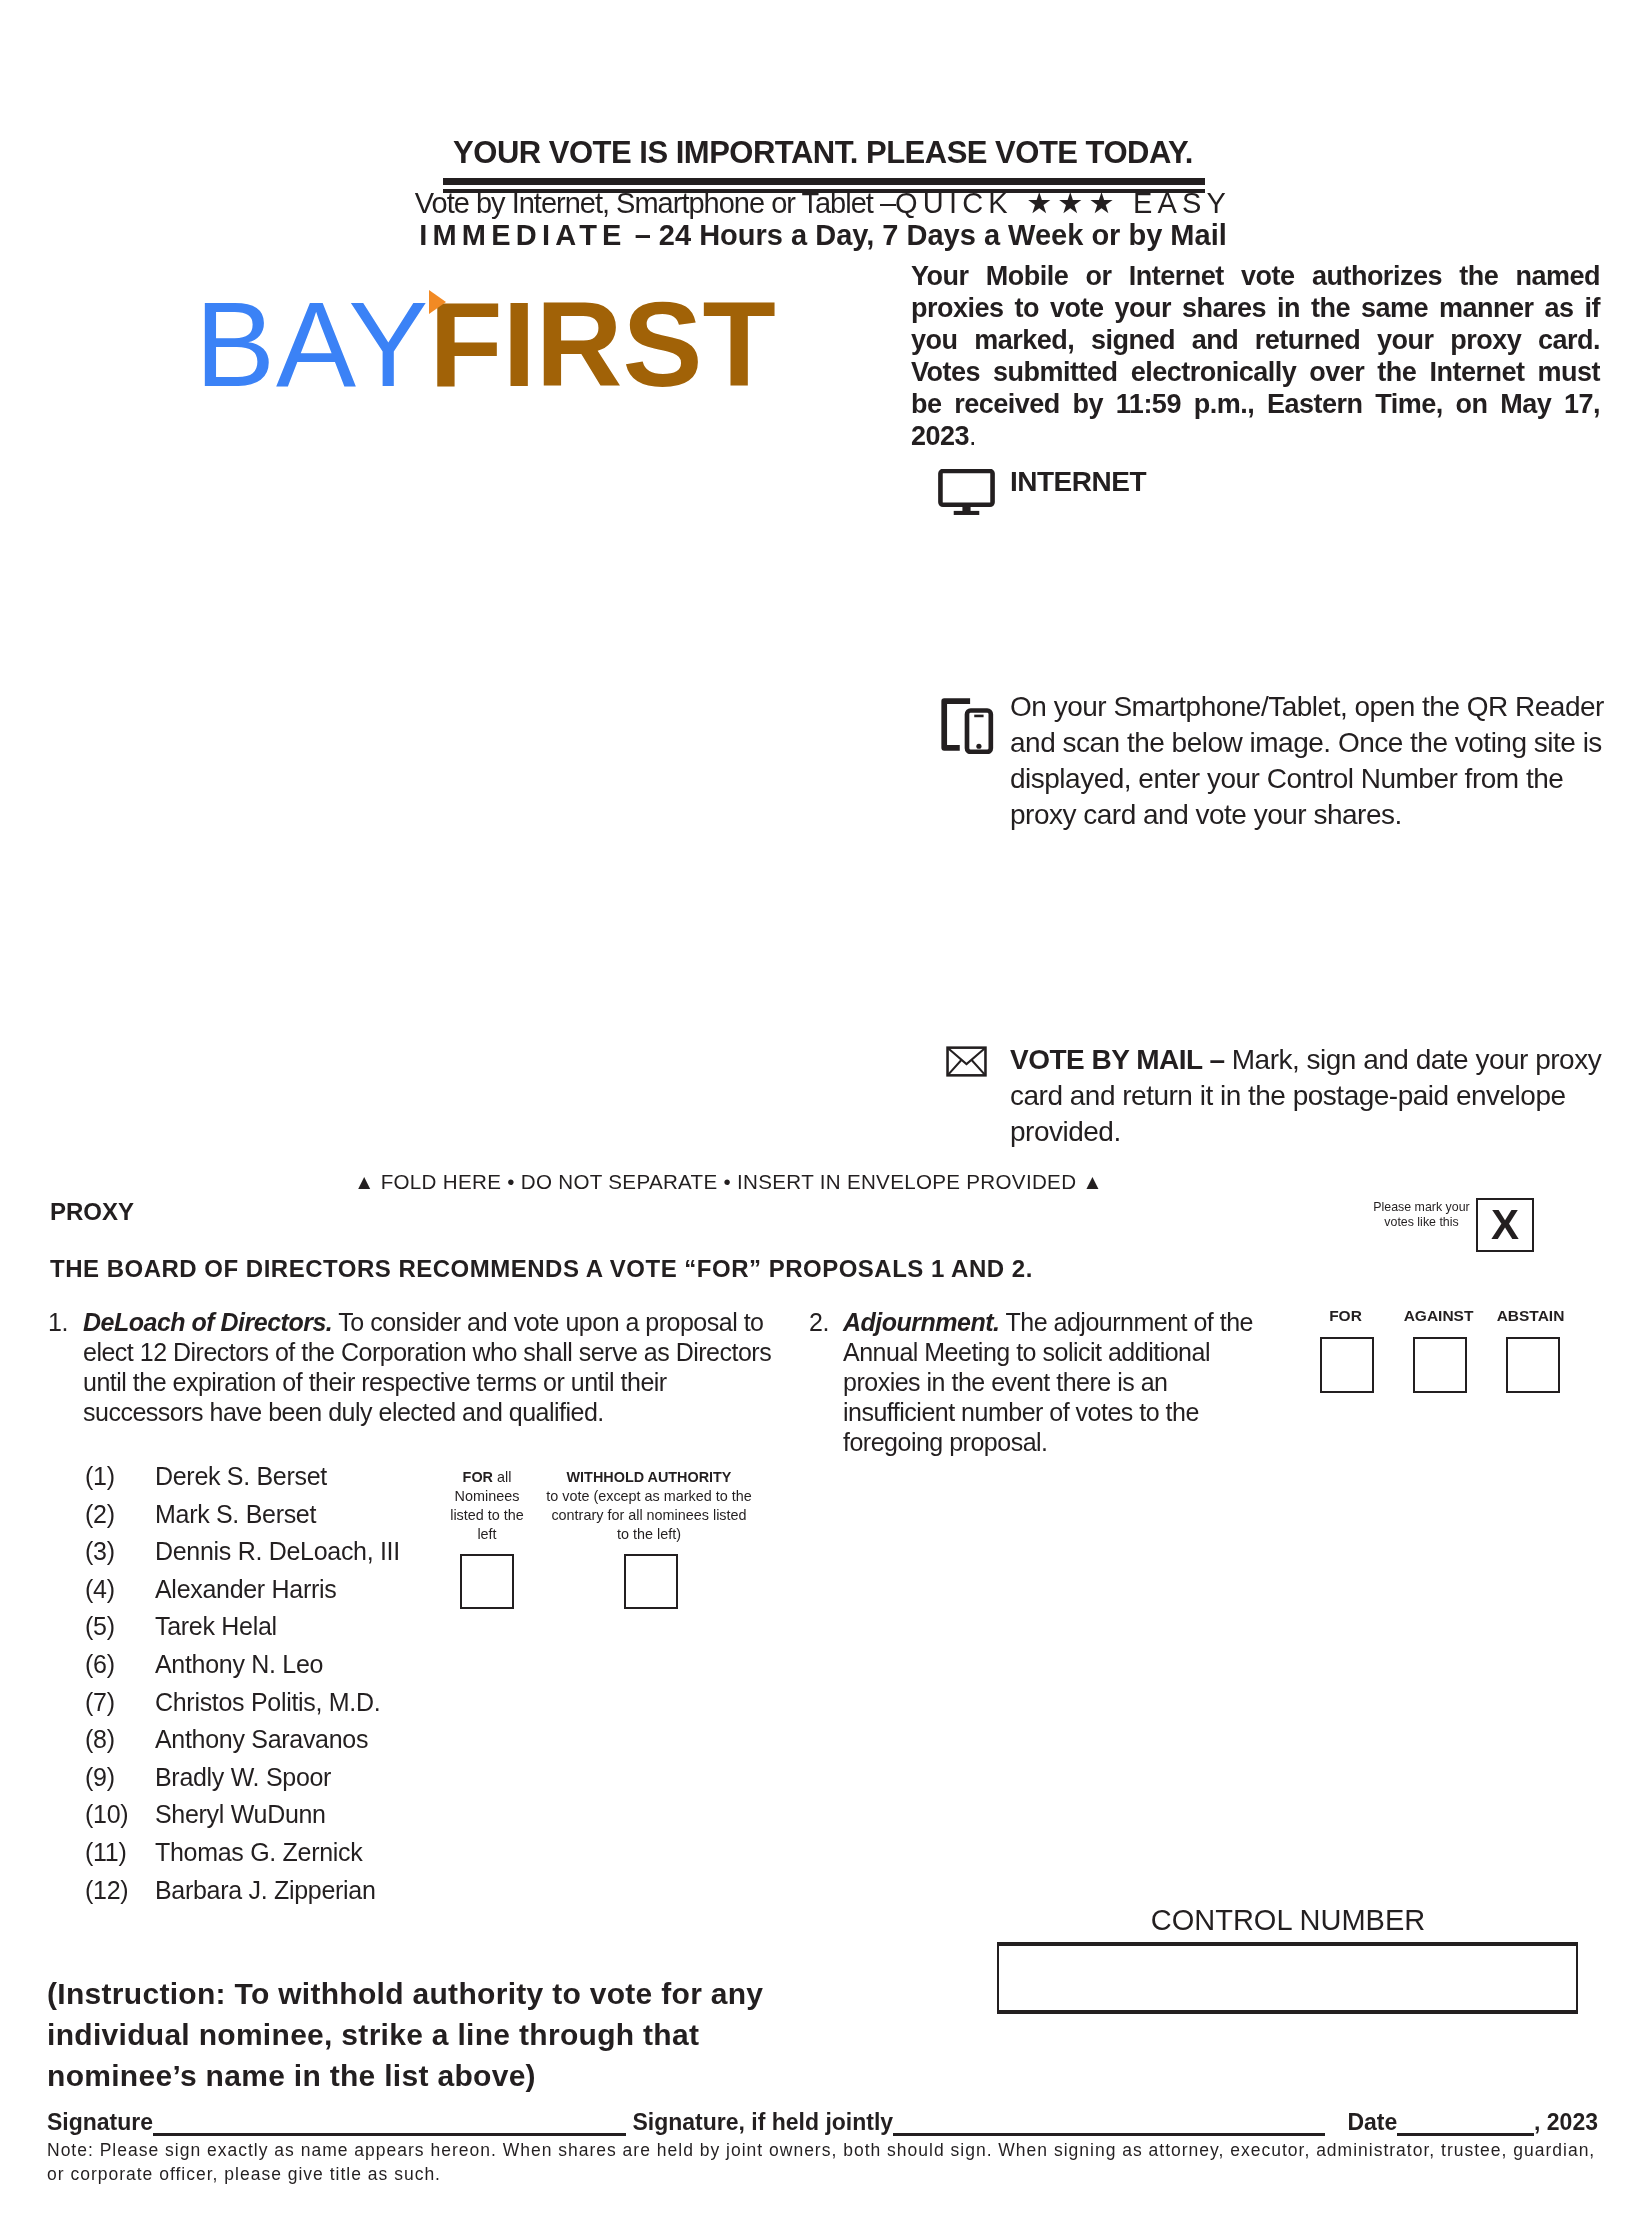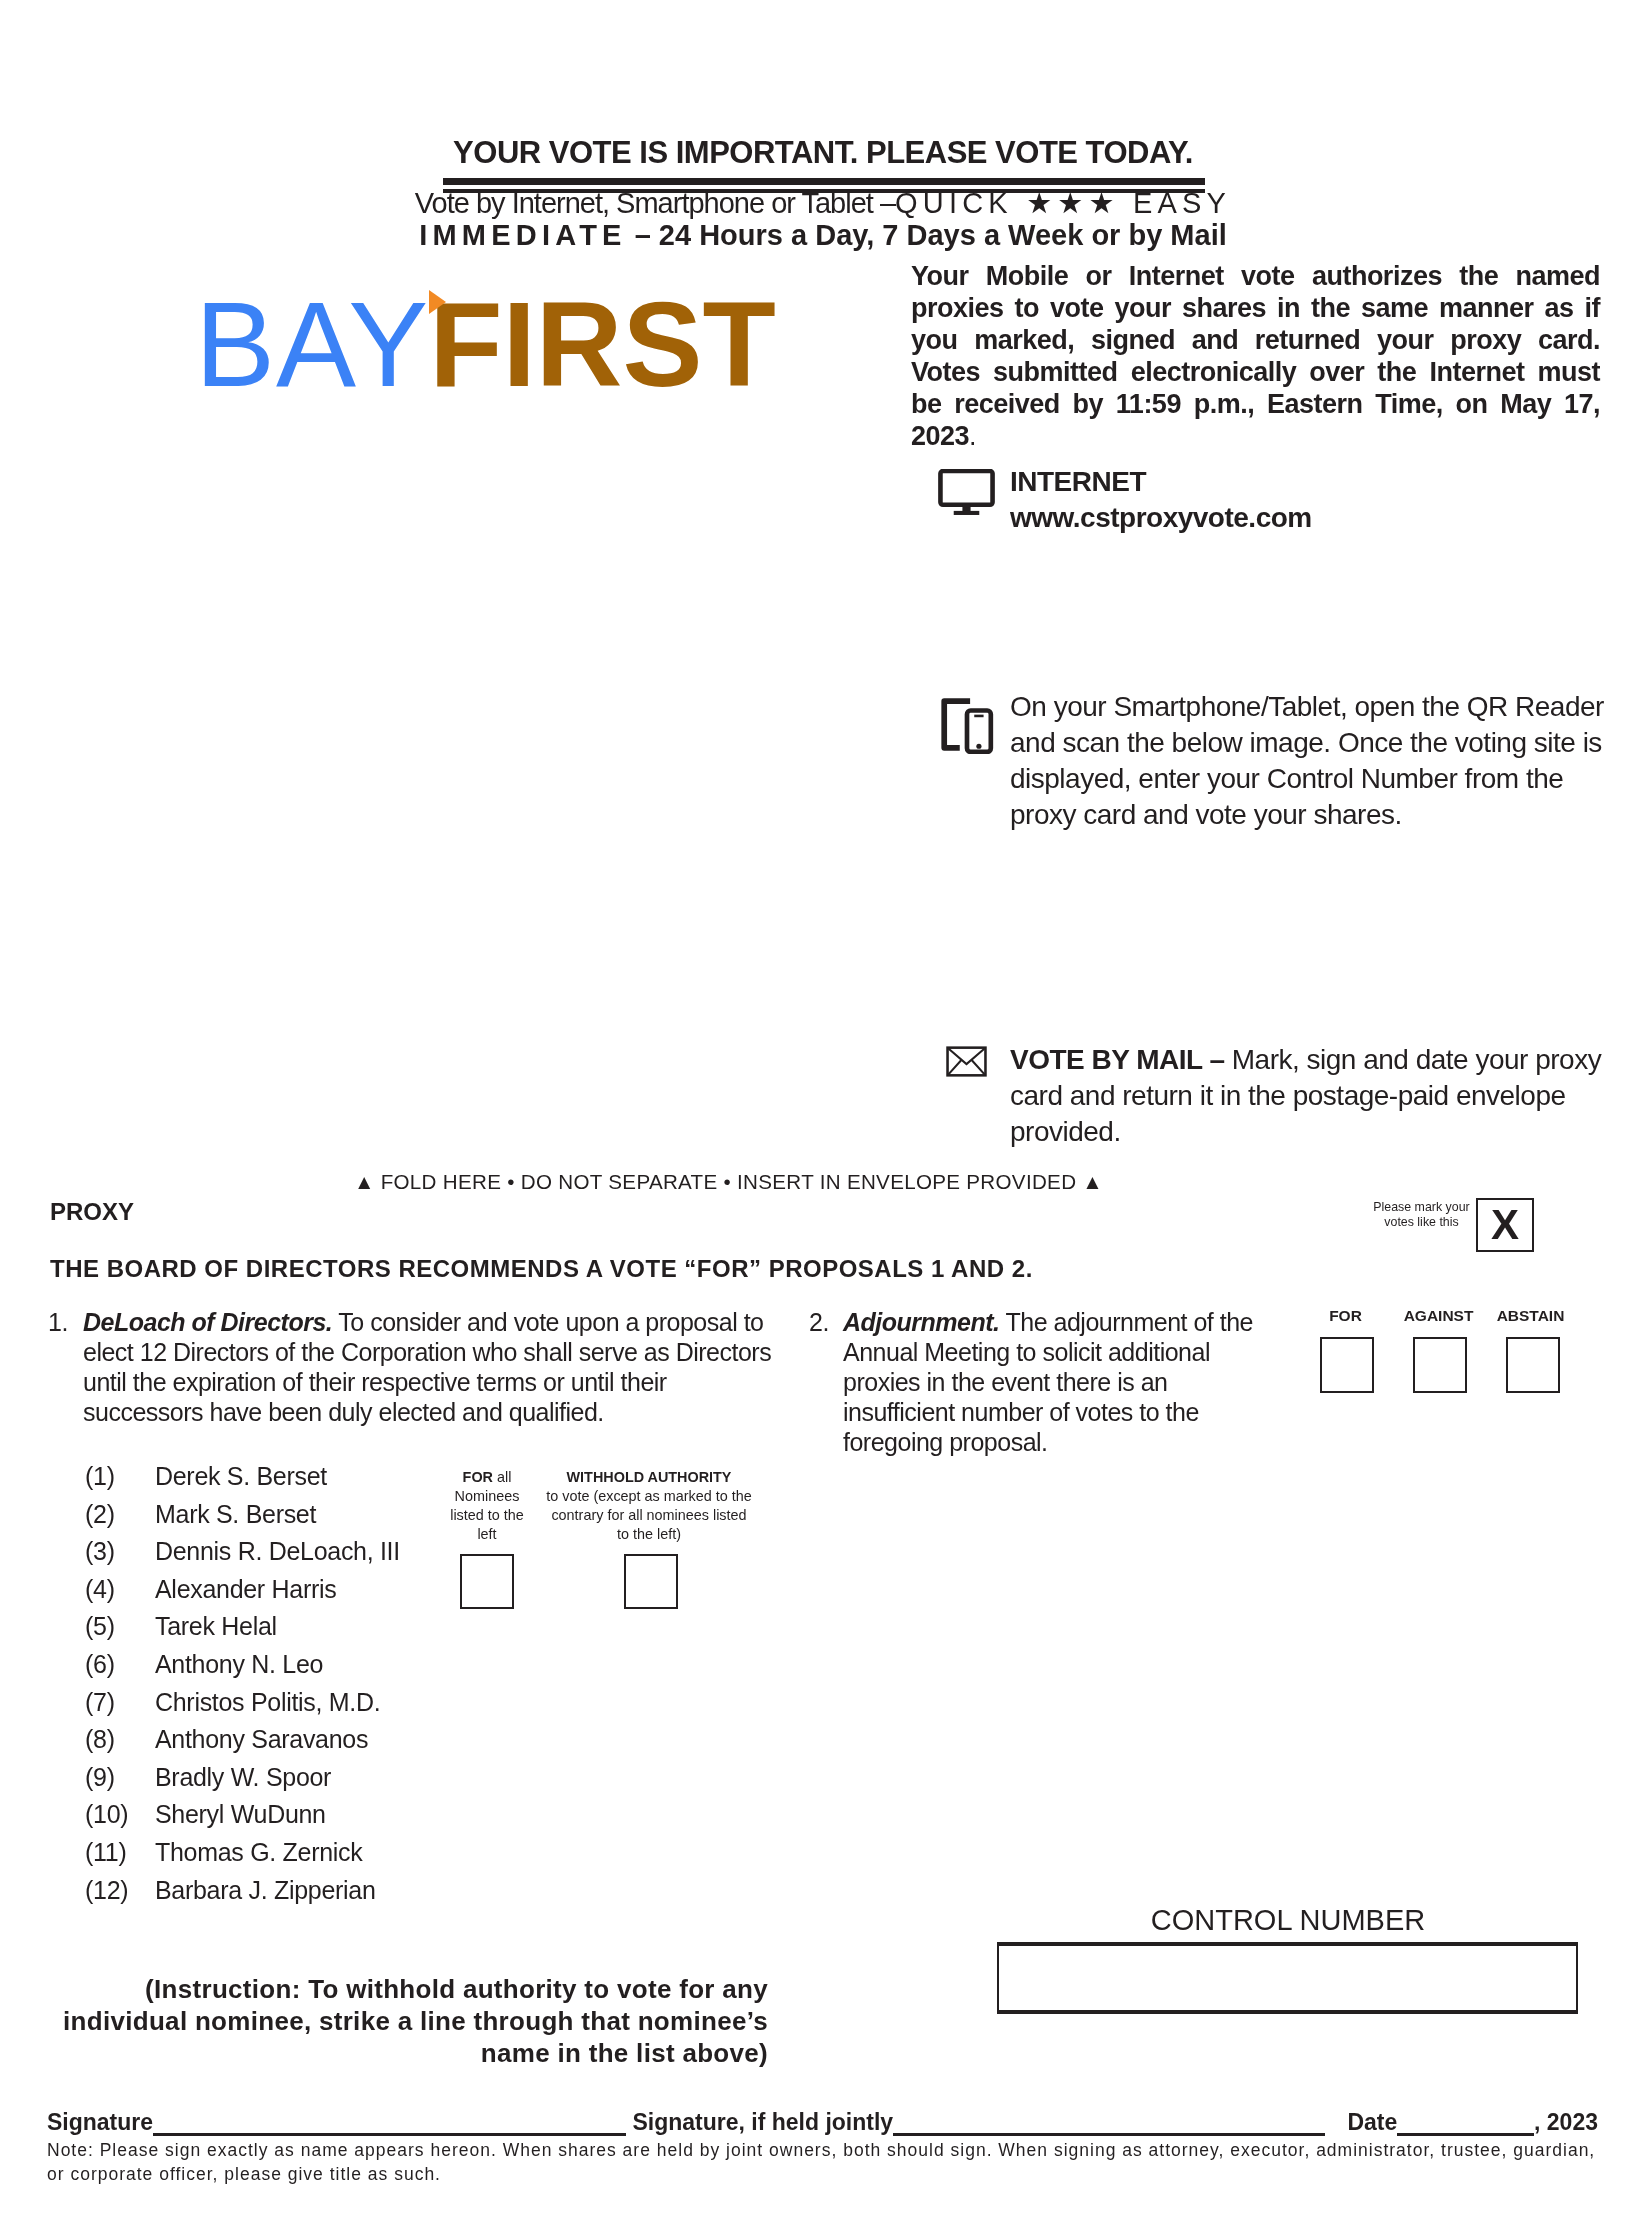--- a/index.html
+++ b/index.html
@@ -54,21 +54,21 @@
   .cb { position: absolute; border: 2.1px solid #231f20; box-sizing: border-box; background: #fff; }
 
   
   #p2 { left: 809px; top: 1307px; width: 453px; font-size: 25px; line-height: 30px; letter-spacing: -0.5px; }
   #p2 .num { position: absolute; left: 0; top: 0; }
   #p2 .body { margin-left: 34px; }
   #p2 .title { font-weight: bold; font-style: italic; }
   .col-h { position: absolute; top: 1307px; font-weight: bold; font-size: 15.5px; text-align: center; width: 103px; }
 
   
-  #instr { left: 47px; top: 1973px; width: 721px; font-weight: bold; font-size: 26px; line-height: 32px; letter-spacing: 0.3px; text-align: right; }
+  #instr { left: 47px; top: 1973px; width: 721px; font-weight: bold; font-size: 30px; line-height: 41px; letter-spacing: 0.3px; }
 
   #ctrl-lbl { left: 997px; width: 582px; top: 1904px; text-align: center; font-size: 29px; }
   #ctrl-box { left: 997px; top: 1942px; width: 581px; height: 72px; border: 2.1px solid #231f20; border-top-width: 4.1px; border-bottom-width: 4.1px; box-sizing: border-box; }
 
   
   #sig-row { left: 47px; top: 2109px; width: 1551px; font-weight: bold; font-size: 23px; white-space: nowrap; display: flex; align-items: flex-end; }
   .line { display: inline-block; border-bottom: 3.1px solid #231f20; height: 20.6px; }
   #note { left: 47px; top: 2138px; width: 1556px; font-size: 17.5px; line-height: 24px; letter-spacing: 1px; }
 </style>
 </head>
@@ -93,21 +93,20 @@
   <span>Your Mobile or Internet vote authorizes the named proxies to vote your shares in the same manner as if you marked, signed and returned your proxy card. Votes submitted electronically over the Internet must be received by 11:59 p.m., Eastern Time, on May 17, 2023</span><span style="font-weight:normal">.</span>
 </div>
 
 <svg class="icon" style="left:938px;top:469px;" width="57" height="47" viewBox="0 0 110 92">
   <rect x="4" y="4" width="102" height="66" rx="5" fill="none" stroke="#231f20" stroke-width="9"></rect>
   <rect x="47" y="70" width="16" height="14" fill="#231f20"></rect>
   <rect x="30" y="82" width="50" height="8" fill="#231f20"></rect>
 </svg>
 <div class="abs method" style="top:464px;">
   <div class="h">INTERNET</div>
-  <div class="h">www.cstproxyvote.com</div>
 </div>
 
 <svg class="icon" style="left:939px;top:696px;" width="56" height="58" viewBox="0 0 108 112">
   <path d="M60 10 H10 V100 H40" fill="none" stroke="#231f20" stroke-width="11" stroke-linejoin="round"></path>
   <rect x="54" y="28" width="46" height="80" rx="7" fill="none" stroke="#231f20" stroke-width="9"></rect>
   <rect x="68" y="36" width="18" height="5" fill="#231f20"></rect>
   <circle cx="77" cy="97" r="5" fill="#231f20"></circle>
 </svg>
 <div class="abs method" style="top:689px;">
   <div>On your Smartphone/Tablet, open the QR Reader and scan the below image. Once the voting site is displayed, enter your Control Number from the proxy card and vote your shares.</div>

